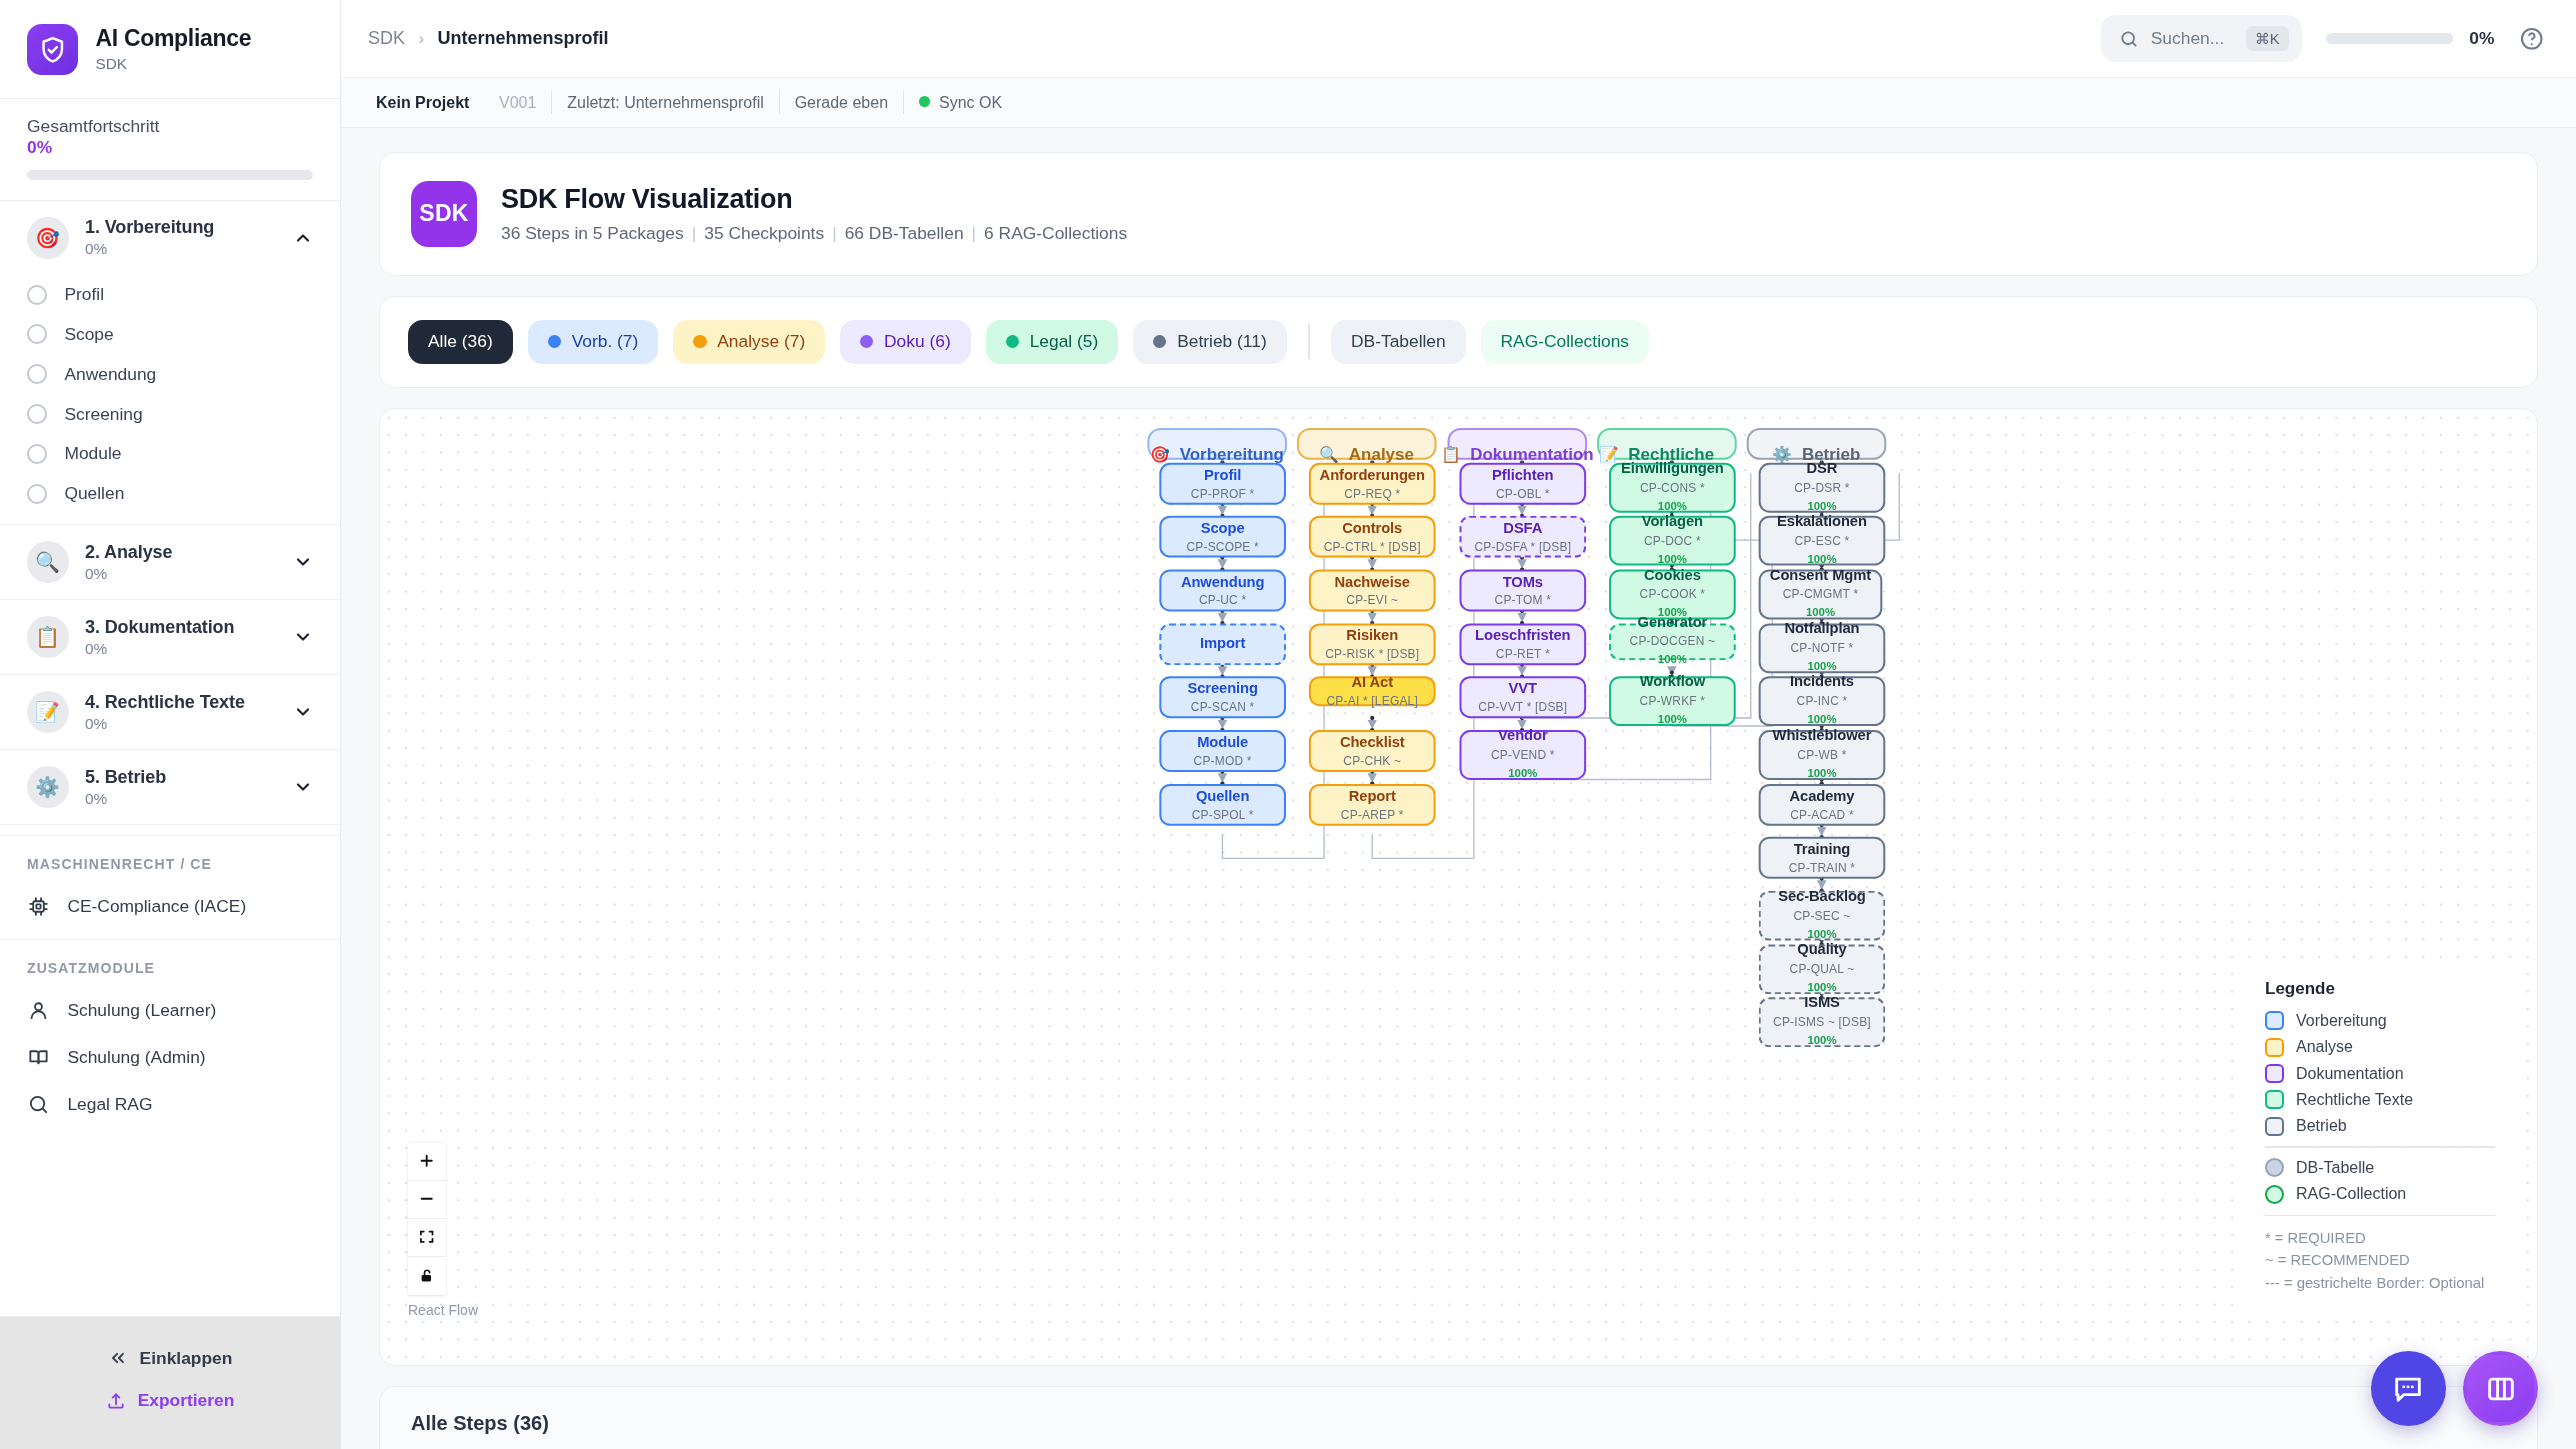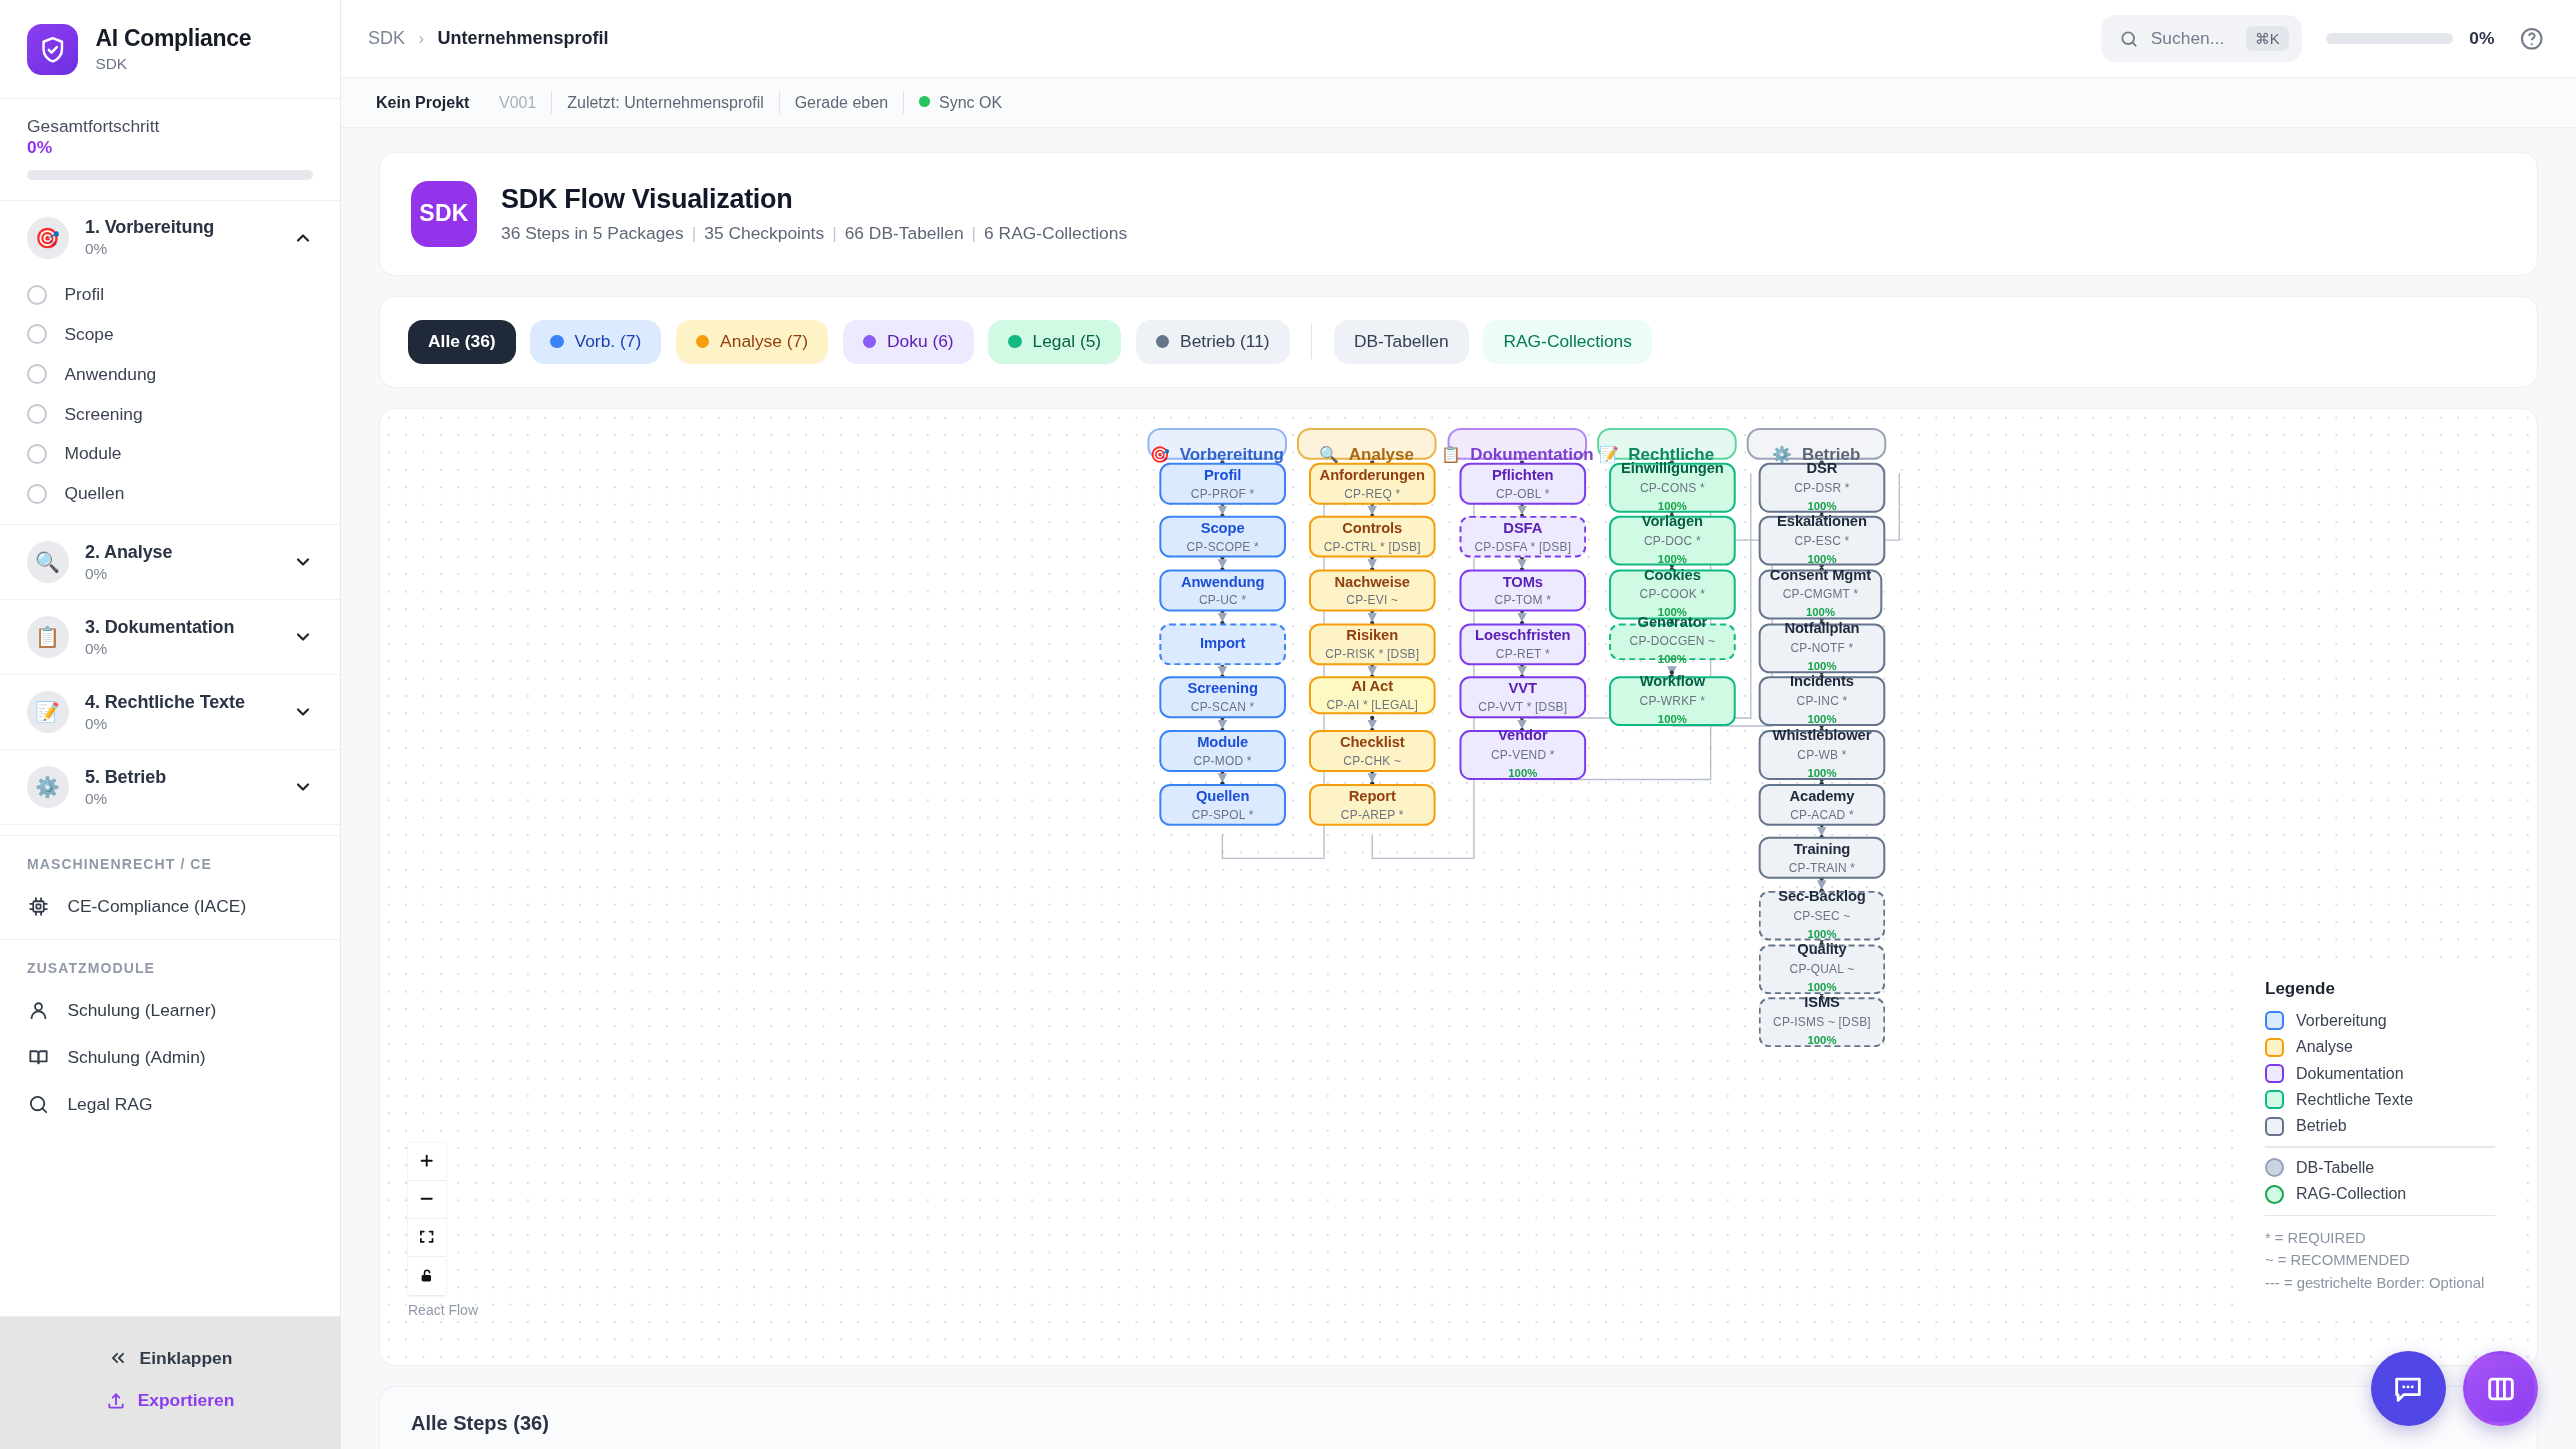--- a/index.html
+++ b/index.html
@@ -102,21 +102,21 @@
     background: #9333ea; color: #fff; display: flex; align-items: center; justify-content: center;
     font-size: 23px; font-weight: 700; letter-spacing: 0.3px;
   }
   .hero h2 { font-size: 27px; font-weight: 700; color: #111827; letter-spacing: -0.3px; }
   .hero .meta { font-size: 17.4px; color: #5e6777; margin-top: 8px; }
   .hero .meta i { font-style: normal; color: #c3c8d2; padding: 0 8px; }
 
   .chipbar { display: flex; align-items: center; gap: 14.8px; padding: 23px 28px; margin-bottom: 20px; }
   .chip { display: flex; align-items: center; gap: 10.7px; border-radius: 14.8px; padding: 11.4px 20px; font-size: 17.4px; cursor: pointer; white-space: nowrap; }
   .chip .cd { width: 13.4px; height: 13.4px; border-radius: 50%; flex: 0 0 13.4px; }
-  .chip.active { background: #1f2937; color: #fff; font-weight: 700; align-items: center; }
+  .chip.active { background: #1f2937; color: #fff; font-weight: 400; align-items: center; }
   .chipsep { width: 1.3px; height: 35px; background: #e1e4ea; margin: 0 6.7px; }
 
   
   .flowcard { position: relative; height: 958px; overflow: hidden; padding: 0; }
   .flowbg {
     position: absolute; inset: 0; border-radius: 16px;
     background-image: radial-gradient(#d7dbe2 1.3px, transparent 1.3px);
     background-size: 17.4px 17.4px;
   }
   .flowinner { position: absolute; inset: 0; }
@@ -609,21 +609,21 @@
                 <div class="nc">CP-CTRL * [DSB]</div>
               </div>
               <div class="node" style="left:386px;top:161px;width:127px;height:42px;background:#fef3c7;border-color:#f59e0b;color:#92400e">
                 <div class="nt">Nachweise</div>
                 <div class="nc">CP-EVI ~</div>
               </div>
               <div class="node" style="left:386px;top:215px;width:127px;height:42px;background:#fef3c7;border-color:#f59e0b;color:#92400e">
                 <div class="nt">Risiken</div>
                 <div class="nc">CP-RISK * [DSB]</div>
               </div>
-              <div class="node" style="left:386px;top:268px;width:127px;height:38px;background:#fef9c3;border-color:#f59e0b;color:#92400e">
+              <div class="node" style="left:386px;top:268px;width:127px;height:30px;background:#fde047;border-color:#f59e0b;color:#92400e">
                 <div class="nt">AI Act</div>
                 <div class="nc">CP-AI * [LEGAL]</div>
               </div>
               <div class="node" style="left:386px;top:322px;width:127px;height:42px;background:#fef3c7;border-color:#f59e0b;color:#92400e">
                 <div class="nt">Checklist</div>
                 <div class="nc">CP-CHK ~</div>
               </div>
               <div class="node" style="left:386px;top:376px;width:127px;height:42px;background:#fef3c7;border-color:#f59e0b;color:#92400e">
                 <div class="nt">Report</div>
                 <div class="nc">CP-AREP *</div>

